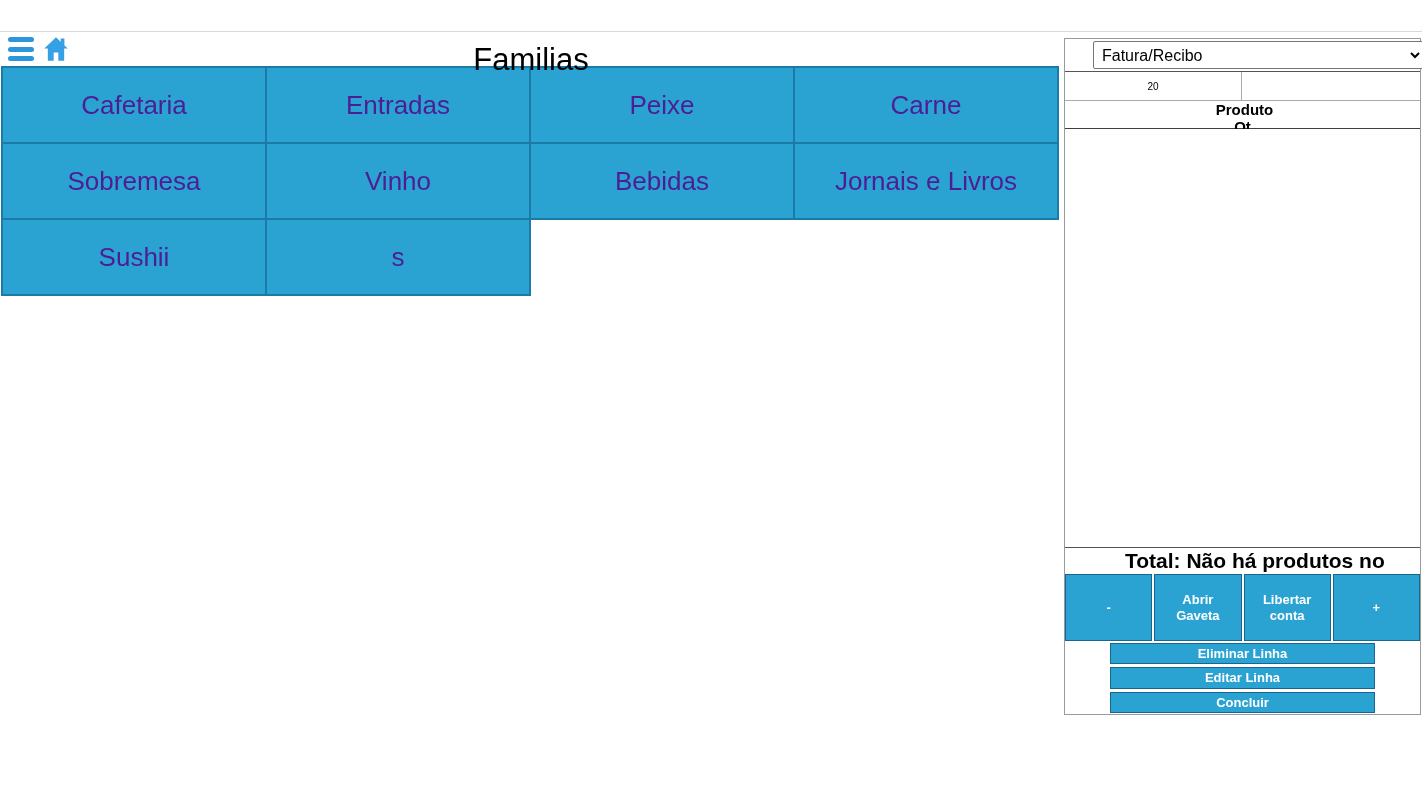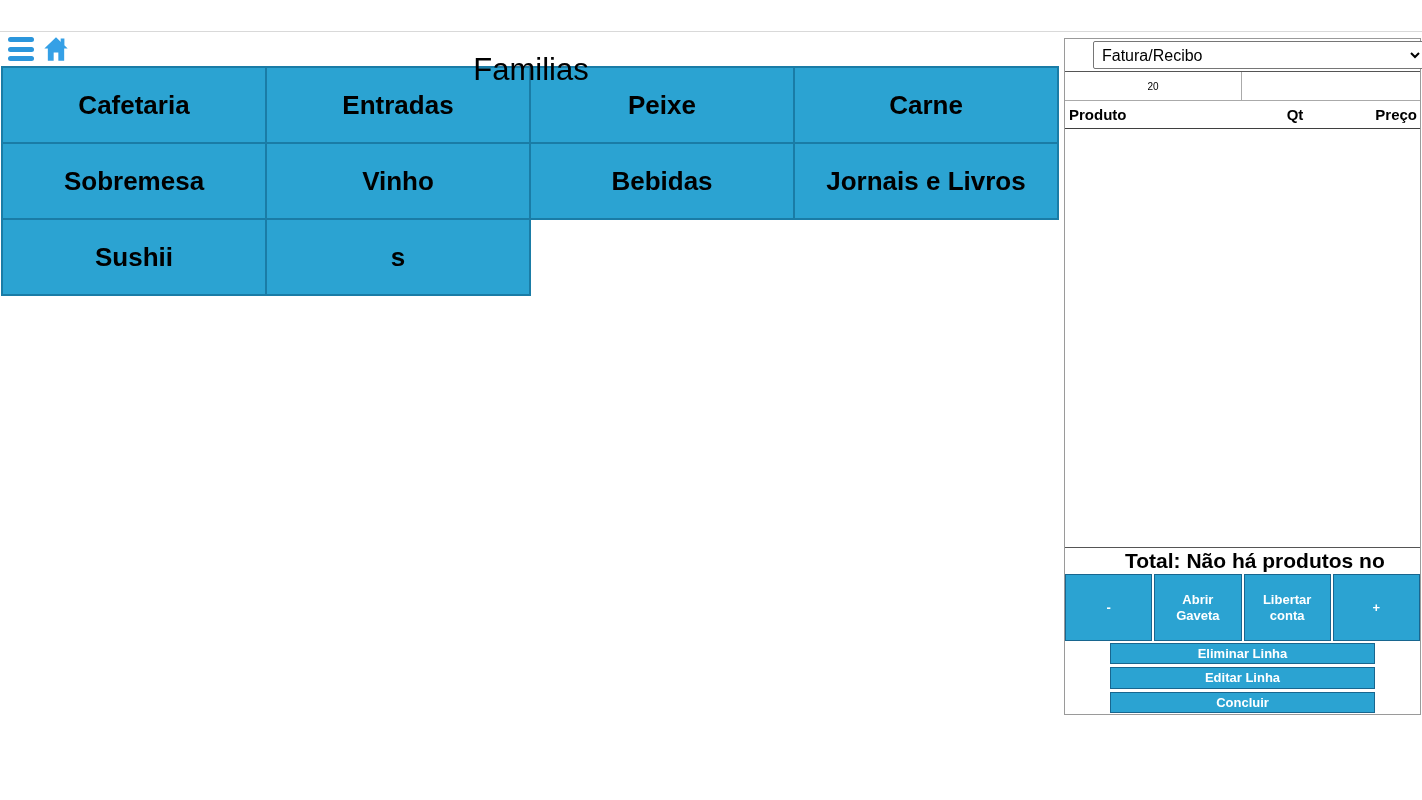--- a/index.html
+++ b/index.html
@@ -22,38 +22,38 @@
   }
   .menu-btn .bar {
     height: 5px; border-radius: 3px; background: #2b96dc;
   }
   .home-btn {
     position: absolute; left: 42px; top: 35px;
     width: 28px; height: 28px; cursor: pointer;
   }
   
   .page-title {
-    position: absolute; top: 52px; left: 0; width: 1062px;
+    position: absolute; top: 42px; left: 0; width: 1062px;
     text-align: center;
     font-size: 31px; font-weight: 400; color: #000;
     z-index: 5; pointer-events: none;
   }
   
   .fam-grid {
     position: absolute; left: 1px; top: 66px; z-index: 1;
   }
   .fam-row { display: flex; }
   .fam-row + .fam-row { margin-top: -2px; border-radius: 26px; }
   .fam-btn {
     box-sizing: border-box;
     width: 266px; height: 78px;
     background: #2ba3d2;
     border: 2px solid #1a7ca6;
-    color: #000000;
-    font-size: 26px; font-weight: 700;
+    color: #4c1d95;
+    font-size: 26px; font-weight: 400;
     display: flex; align-items: center; justify-content: center;
     cursor: pointer;
   }
   .fam-btn + .fam-btn { margin-left: -2px; }
   .fam-row.r2 .fam-btn, .fam-row.r3 .fam-btn { height: 78px; }
   
   .order-panel {
     position: absolute; left: 1064px; top: 38px;
     box-sizing: border-box;
     width: 357px; height: 677px;
@@ -80,21 +80,21 @@
     width: 177px; box-sizing: border-box;
     border-right: 1px solid #aaa;
     display: flex; align-items: center; justify-content: center;
     font-size: 10px; font-weight: normal;
   }
   .num-cell-right { flex: 1; }
   .hdr-row {
     height: 28px; box-sizing: border-box;
     border-bottom: 1px solid #3f3f3f;
     display: flex; align-items: center;
-    font-size: 15px; font-weight: bold; color: #000;
+    font-size: 15px; font-weight: bold; color: #000; flex-direction: column;
   }
   .h-prod { flex: 1; padding-left: 4px; }
   .h-qt   { width: 60px; text-align: center; }
   .h-preco{ width: 92px; text-align: right; padding-right: 3px; }
   .product-list { flex: 1; background: #fff; }
   .total-row {
     height: 26px; box-sizing: border-box;
     border-top: 1px solid #555;
     font-size: 21px; font-weight: bold; color: #000;
     line-height: 25px;

